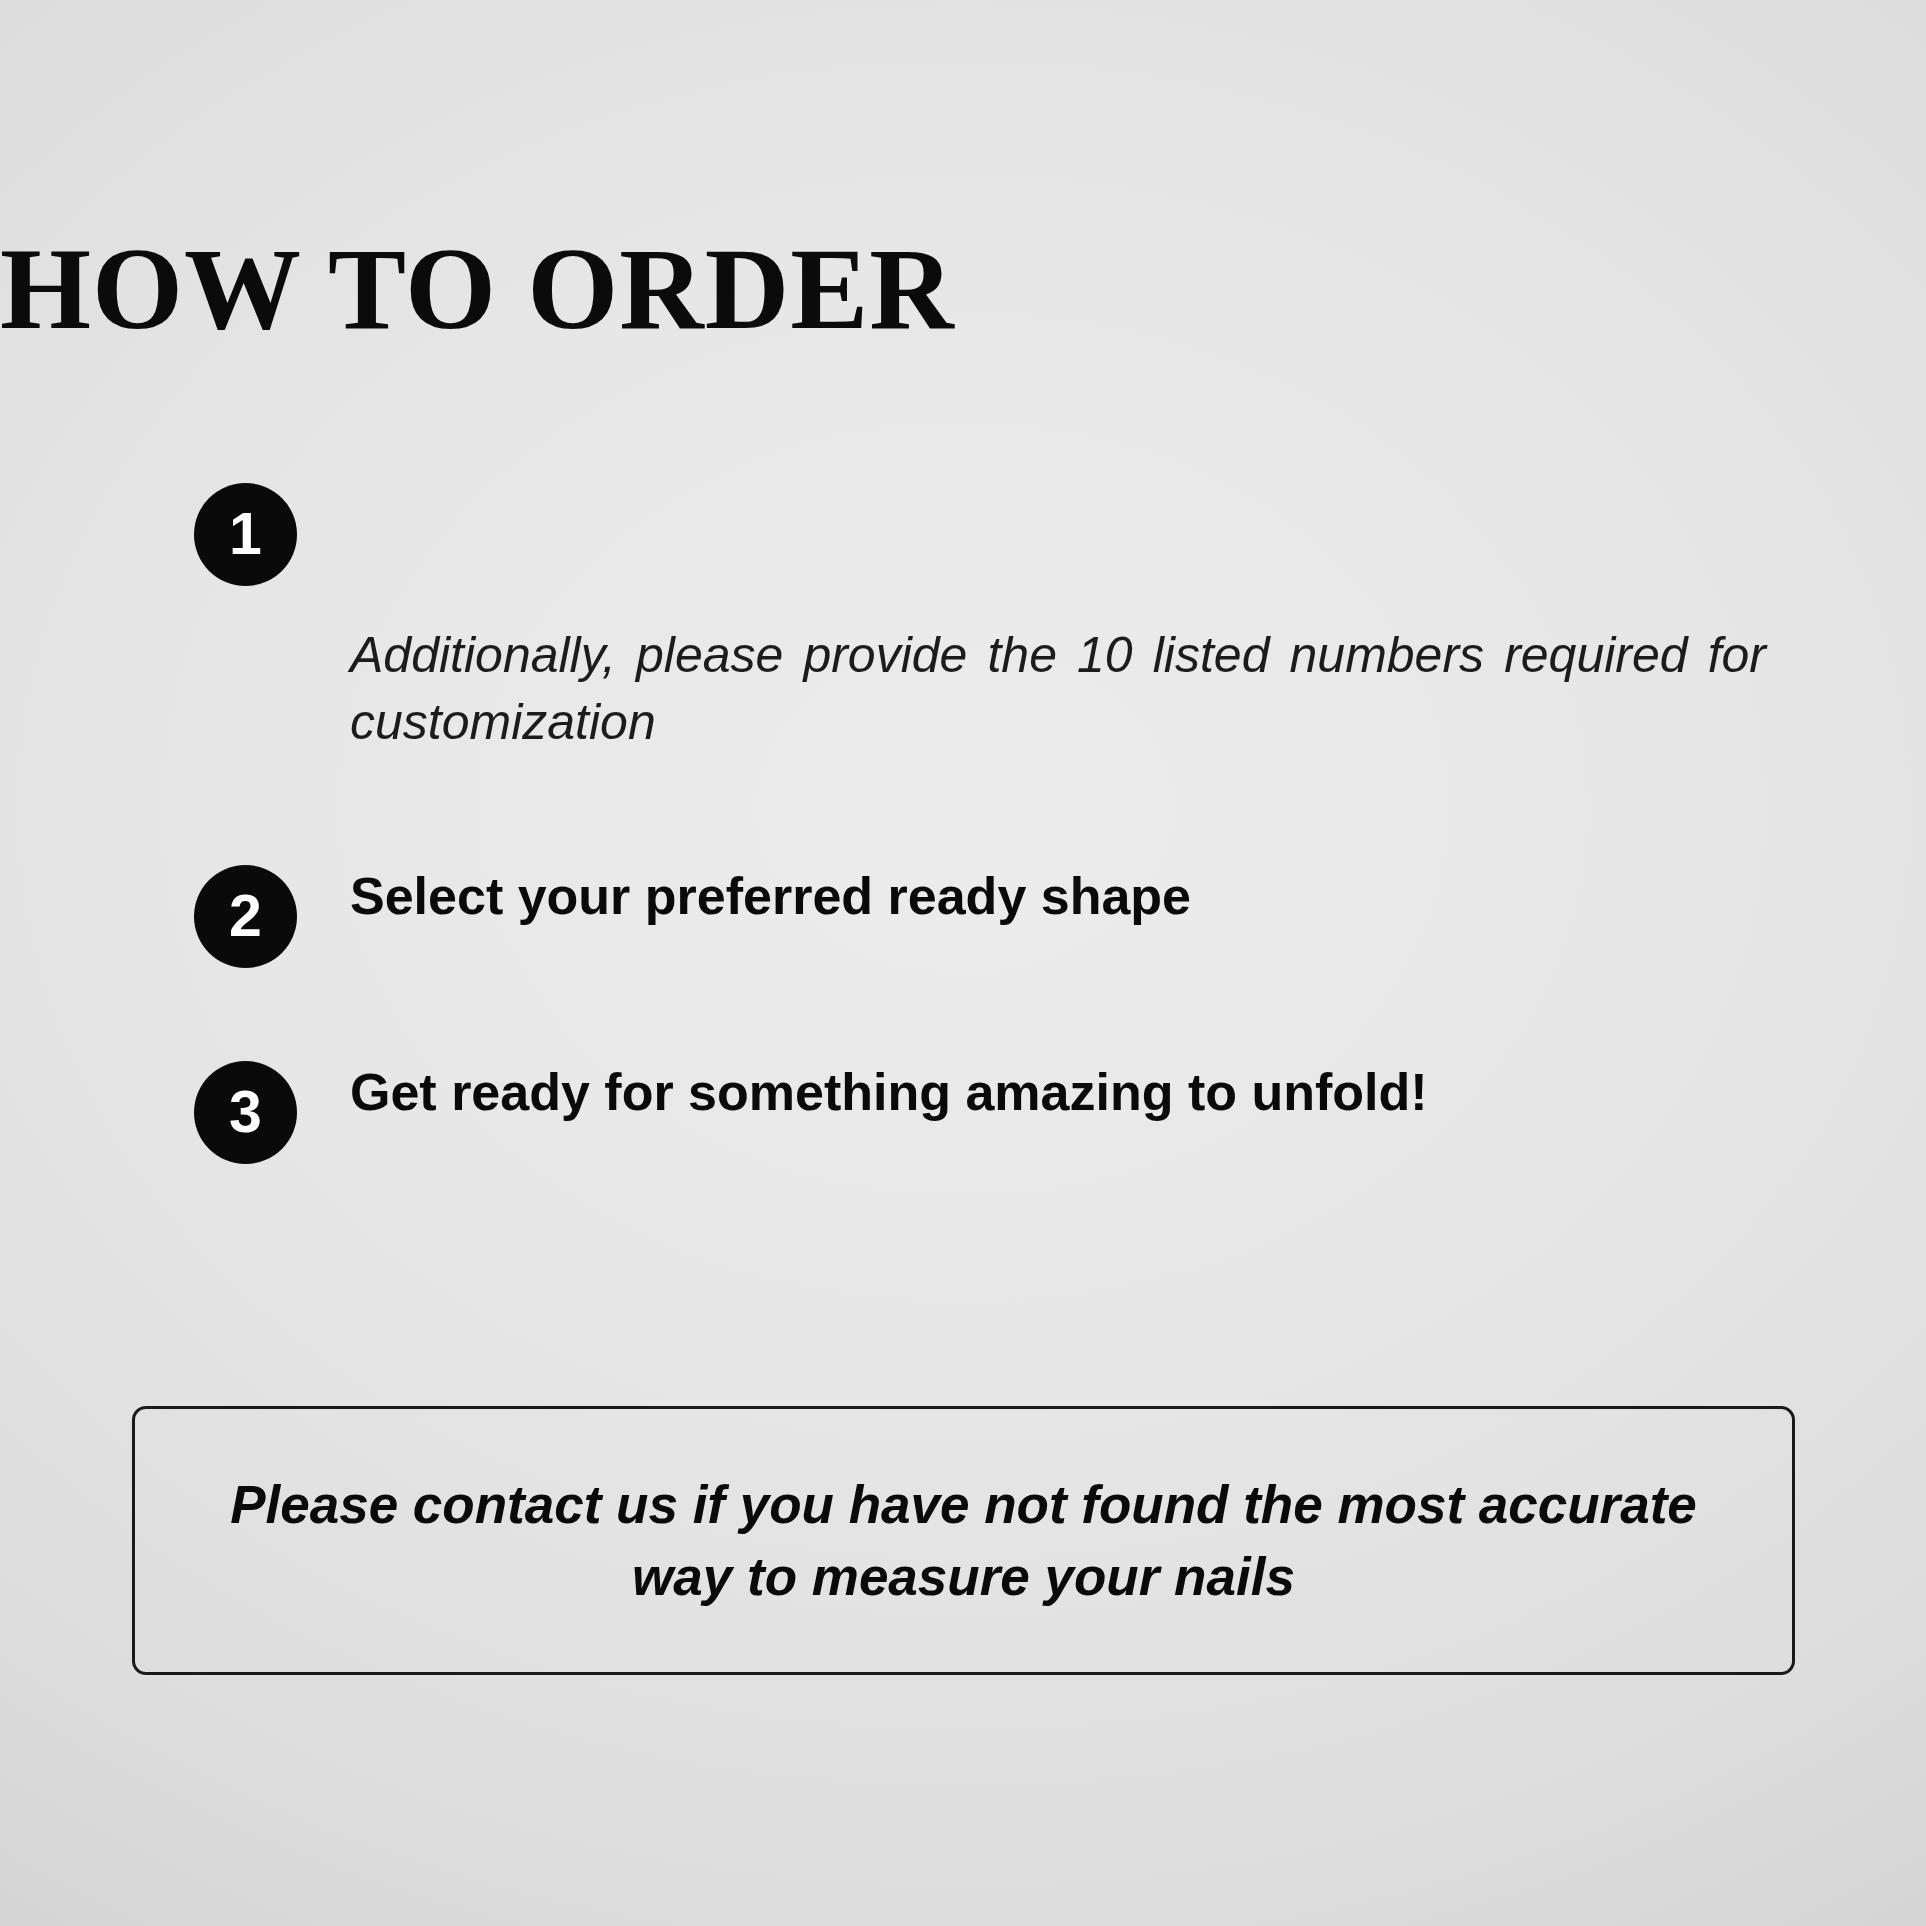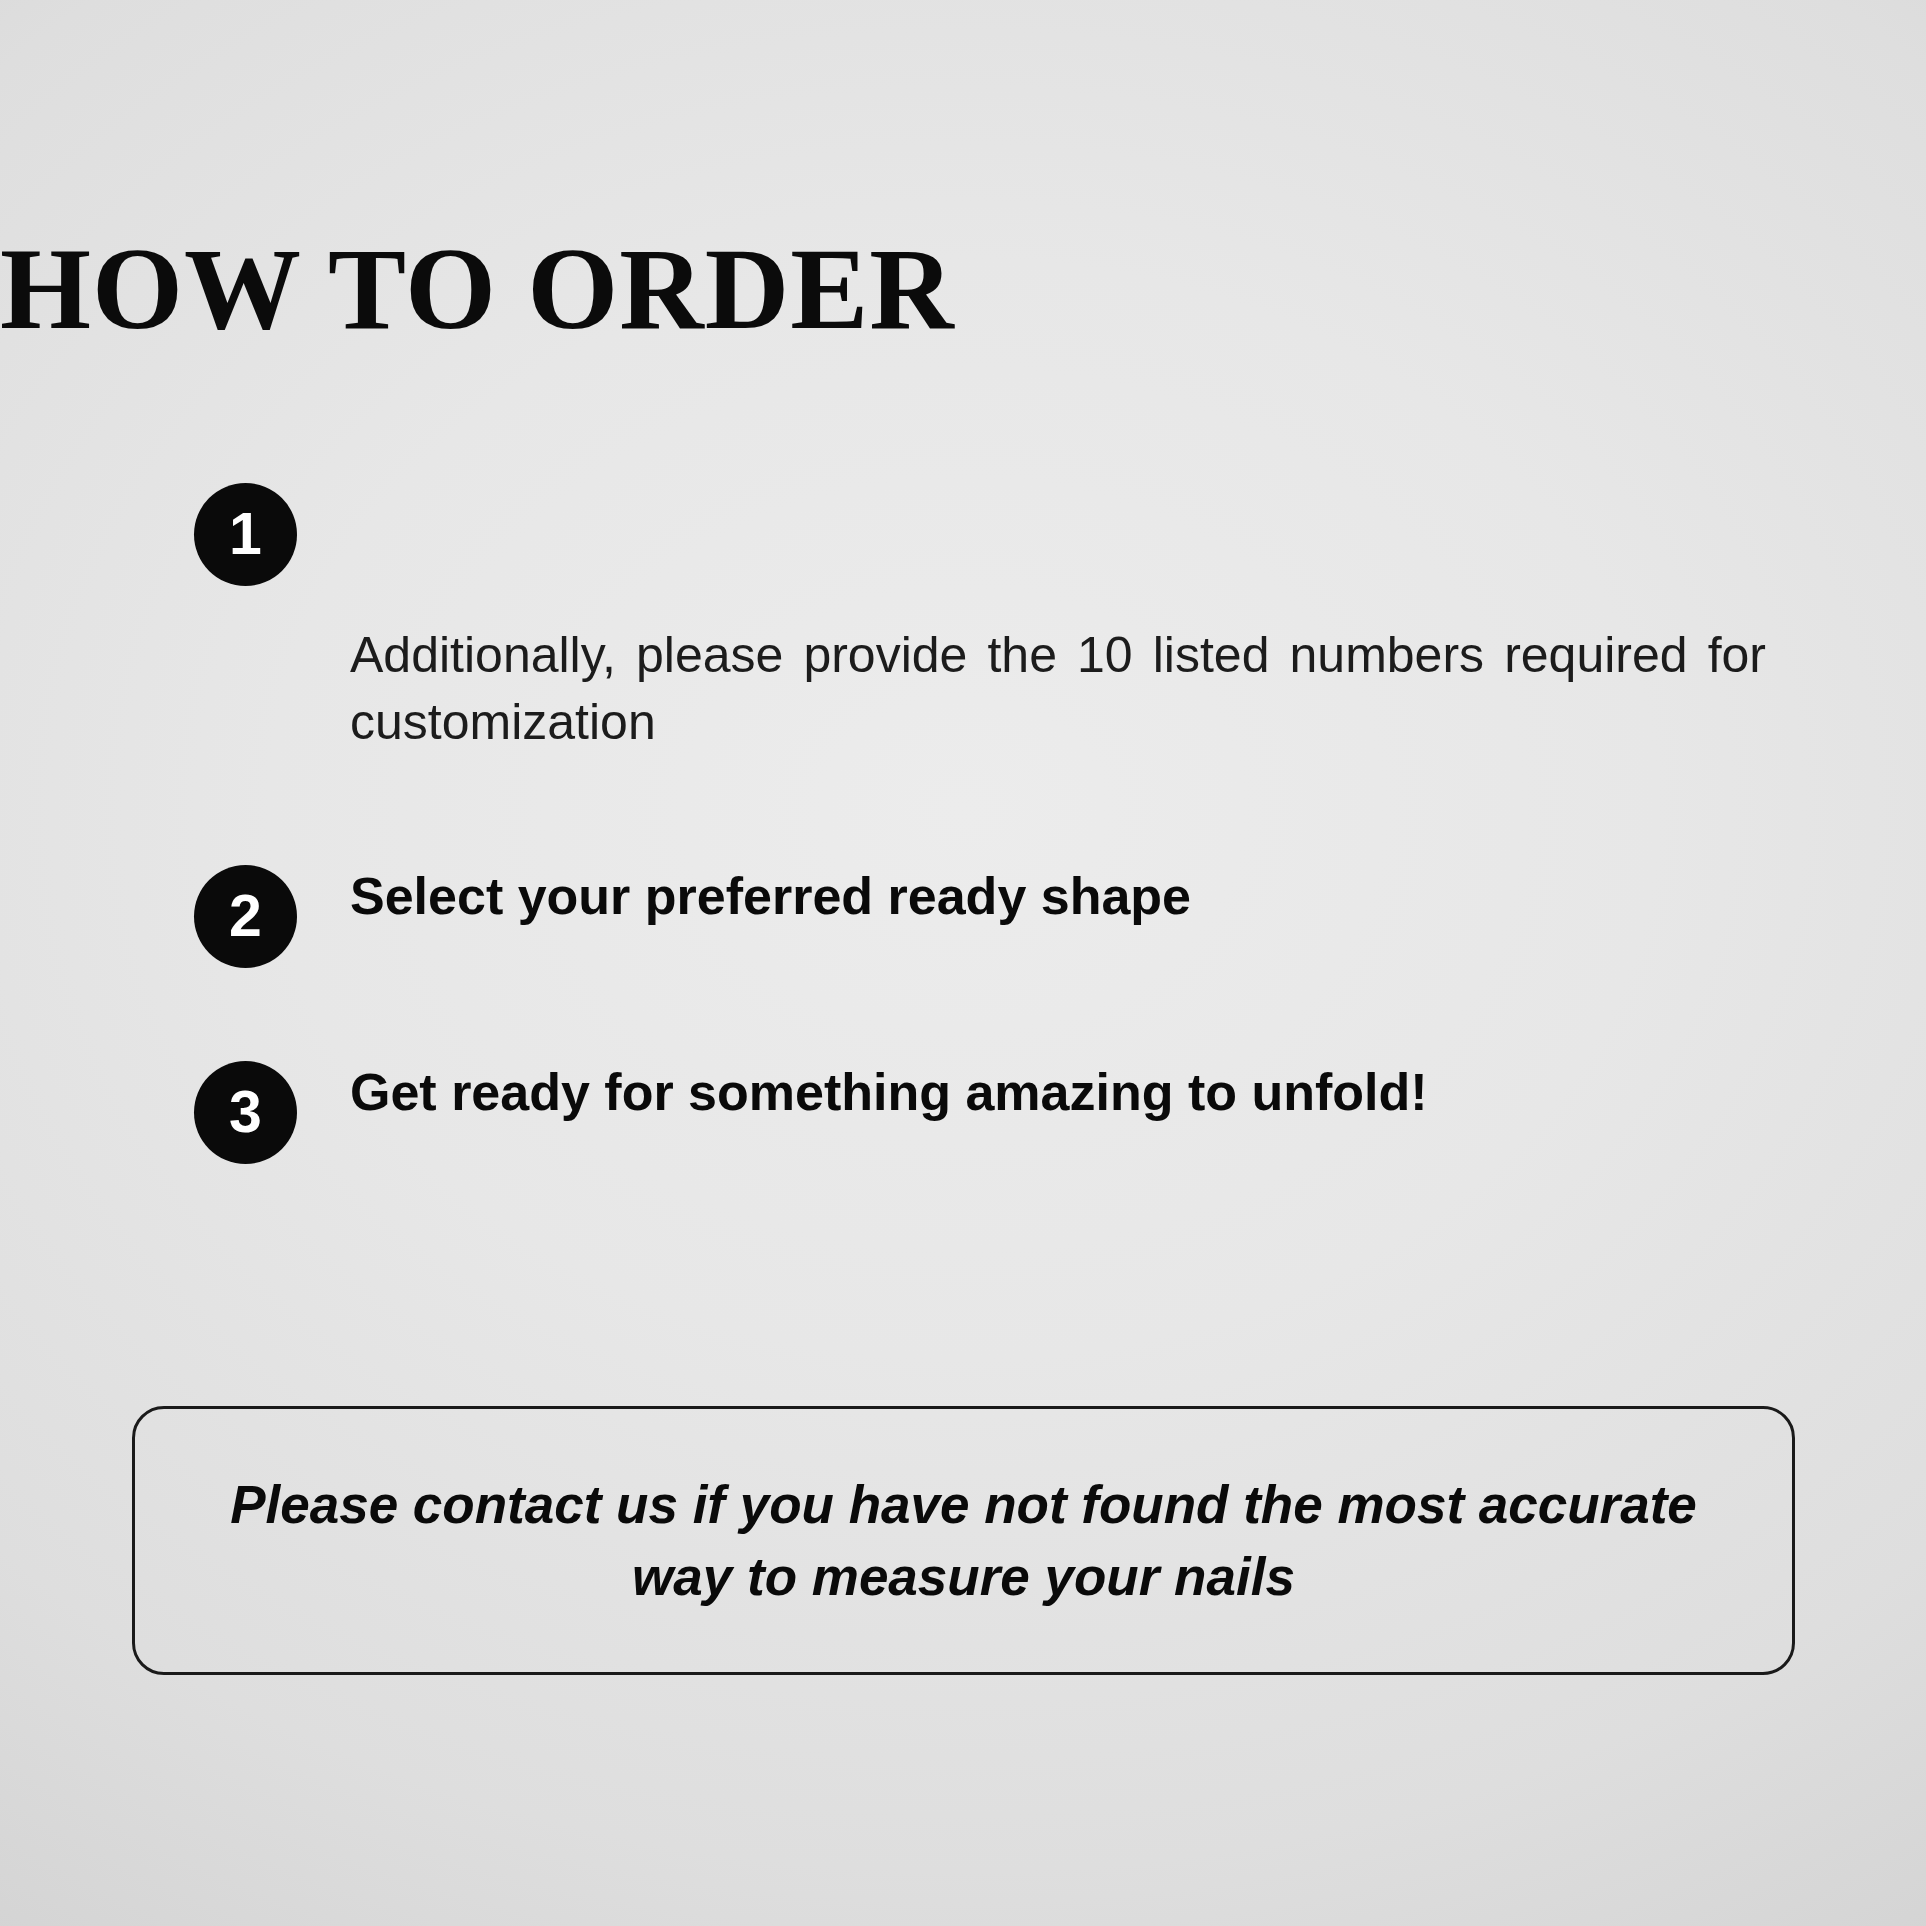--- a/index.html
+++ b/index.html
@@ -65,37 +65,38 @@
     max-width: 1416px;
   }
   .step-text.nojust {
     text-align: left;
   }
   .sub-note {
     margin-left: 156px;
     margin-top: 36px;
     margin-right: 2px;
     font-size: 50px;
+    font-style: italic;
     color: #1c1c1c;
     line-height: 1.34;
     text-align: justify;
     text-justify: inter-word;
     max-width: 1416px;
   }
   .gap-2 { margin-top: 107px; }
   .gap-3 { margin-top: 91px; }
 
   .contact-box {
     position: absolute;
     left: 132px;
     top: 1406px;
     width: 1663px;
     height: 269px;
     border: 3px solid #1a1a1a;
-    border-radius: 32px;
+    border-radius: 14px;
     box-sizing: border-box;
     display: flex;
     align-items: center;
     justify-content: flex-end;
   }
   .contact-text {
     font-size: 53px;
     font-weight: bold;
     font-style: italic;
     color: #0a0a0a;

